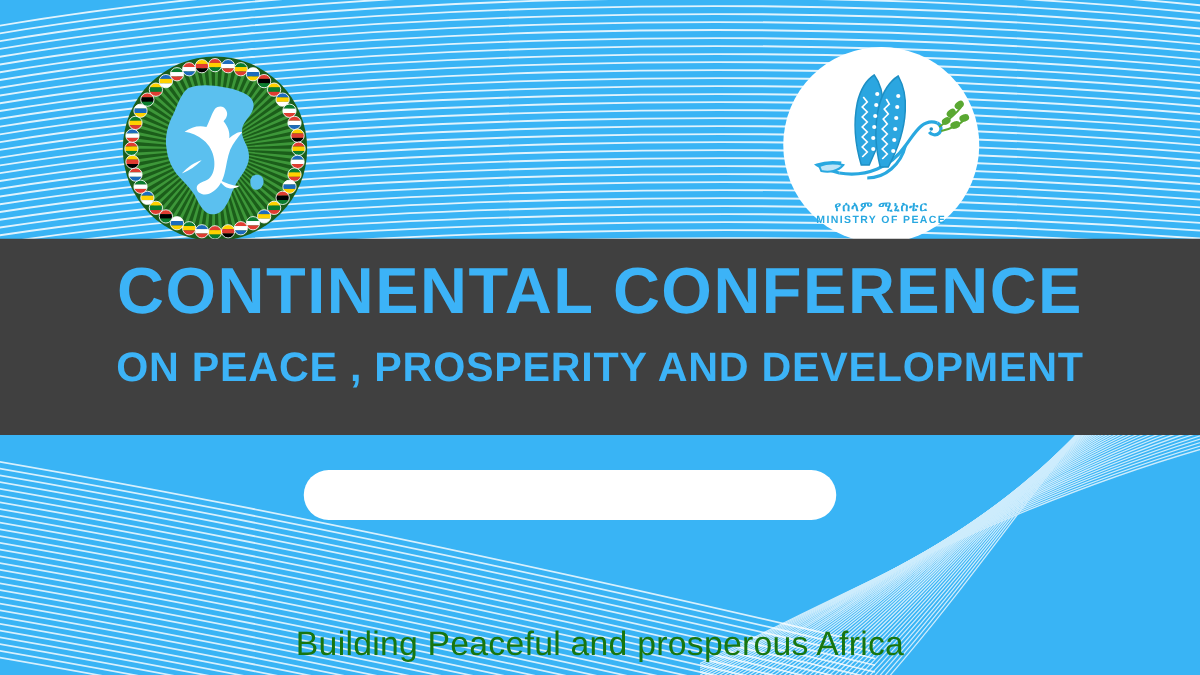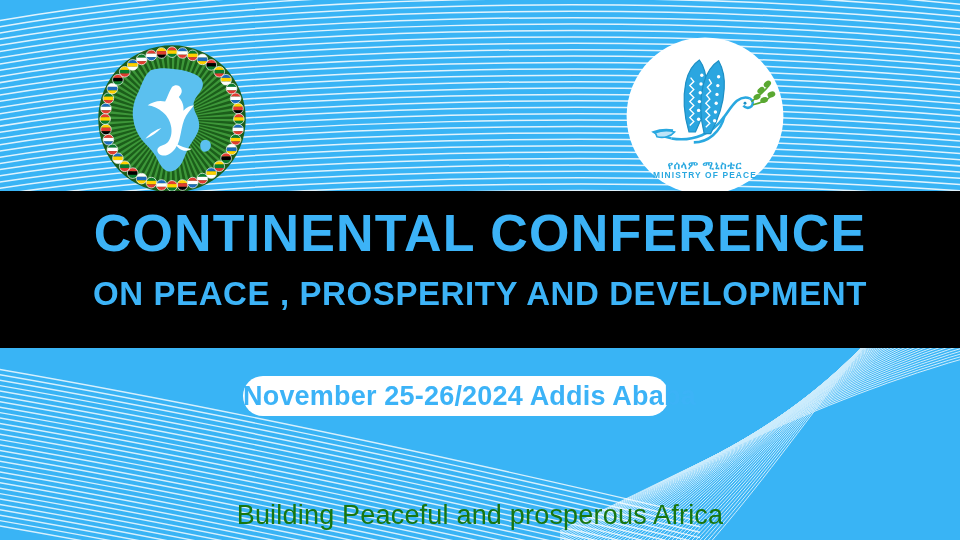--- a/index.html
+++ b/index.html
@@ -31,21 +31,21 @@
     left: 560px; top: 330px; width: 400px; height: 210px;
   }
 
   
   #title-band {
     position: absolute;
     left: 0;
     top: 191px;
     width: 960px;
     height: 157px;
-    background: #000000;
+    background: #404040;
     z-index: 5;
   }
   #title-main {
     position: absolute;
     left: 22px;
     top: 16px;
     width: 916px;
     margin: 0;
     font-size: 52px;
     line-height: 1.0;
@@ -860,17 +860,16 @@
     <text id="mop-amharic" x="100" y="166" text-anchor="middle" font-family="Liberation Sans, sans-serif" font-size="13.5" font-weight="bold" fill="#29a8e0" letter-spacing="1">የሰላም ሚኒስቴር</text>
     <text id="mop-english" x="100" y="178" text-anchor="middle" font-family="Liberation Sans, sans-serif" font-size="10.5" font-weight="bold" fill="#29a8e0" letter-spacing="1.4">MINISTRY OF PEACE</text>
   </svg>
 
   <div id="title-band">
     <h1 id="title-main">CONTINENTAL CONFERENCE</h1>
     <h2 id="title-sub">ON PEACE , PROSPERITY AND DEVELOPMENT</h2>
   </div>
 
   <div id="date-pill"></div>
-  <div id="date-text">November 25-26/2024 Addis Ababa</div>
 
   <p id="tagline">Building Peaceful and prosperous Africa</p>
 
 </div>
 
 </body></html>

